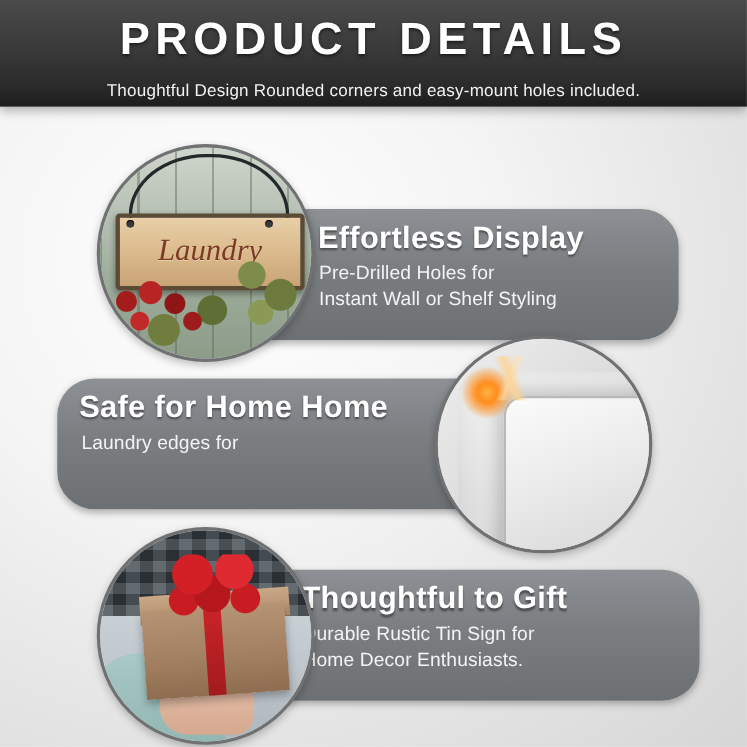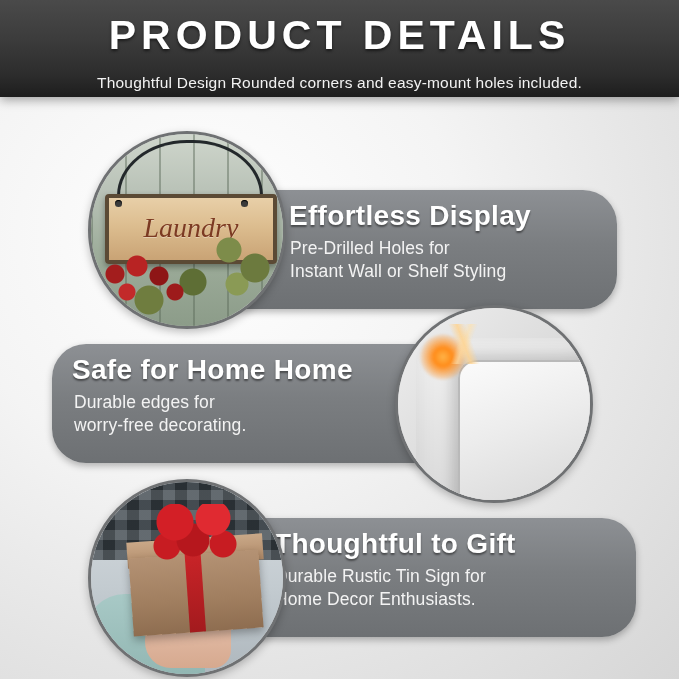--- a/index.html
+++ b/index.html
@@ -244,22 +244,21 @@
       <div class="hole l"></div>
       <div class="hole r"></div>
       <div class="flowers"></div>
       <div class="leaves"></div>
     </div>
   </div>
 
   <div class="pill" id="pill2">
     <div class="h">Safe for Home Home</div>
     <div class="p">
-      <span>Durable edges for</span><br>
-      <span>worry-free decorating.</span>
+      <span>Laundry edges for</span><br>
     </div>
   </div>
   <div class="circle" id="circle2">
     <div class="img2">
       <div class="panelback"></div>
       <div class="panelfront"></div>
       <div class="glow"></div>
       <div class="spark"></div>
     </div>
   </div>

